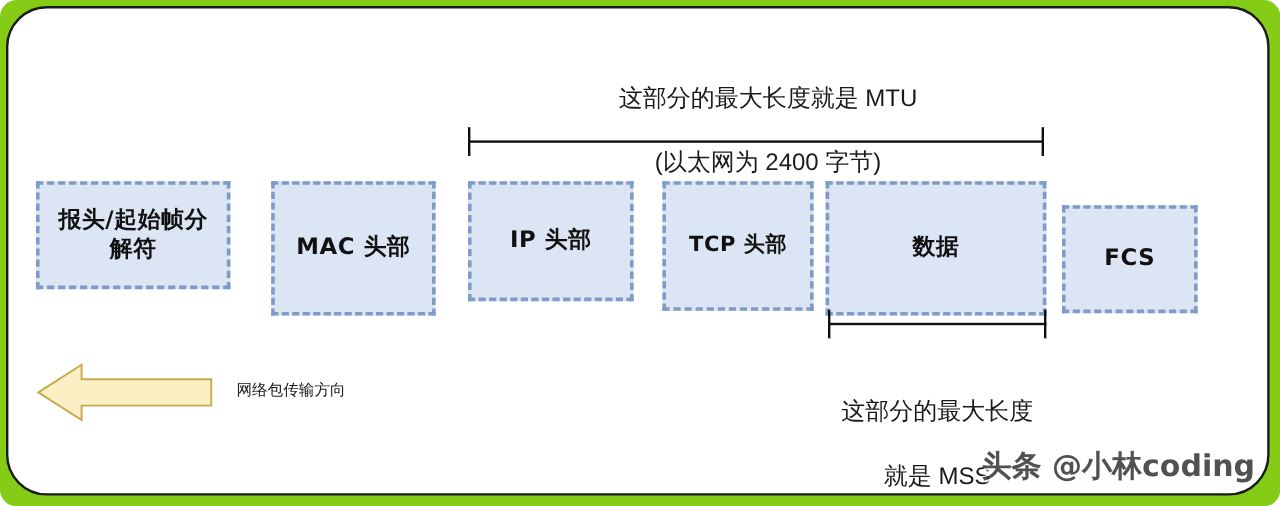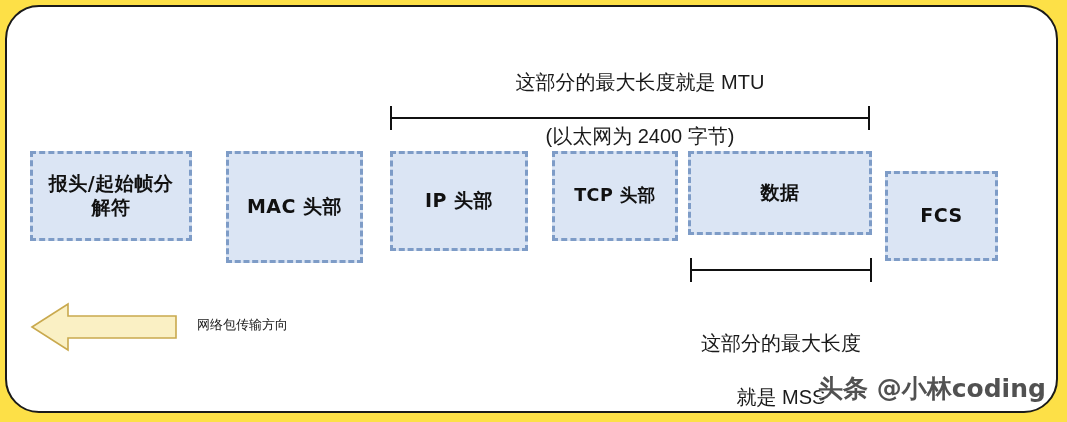--- a/index.html
+++ b/index.html
@@ -7,22 +7,23 @@
     padding: 0;
     background: #ffffff;
   }
   body {
     font-family: "Liberation Sans", "DejaVu Sans", sans-serif;
   }
   #canvas {
     position: relative;
     width: 1067px;
     height: 422px;
-    background: #fde047;
+    background: #84cc16;
     overflow: hidden;
+    border-radius: 14px;
   }
   
   .frame {
     position: absolute;
     left: 5px;
     top: 5px;
     width: 1053px;
     height: 408px;
     border: 2px solid #1a1a1a;
     border-radius: 34px;
@@ -131,25 +132,25 @@
   </div>
 
   <div class="field-box" style="left:226px; top:151px; width:137px; height:112px;">
     <span class="field-label">MAC 头部</span>
   </div>
 
   <div class="field-box" style="left:390px; top:151px; width:138px; height:100px;">
     <span class="field-label">IP 头部</span>
   </div>
 
-  <div class="field-box" style="left:552px; top:151px; width:126px; height:90px;">
+  <div class="field-box" style="left:552px; top:151px; width:126px; height:108px;">
     <span class="field-label small">TCP 头部</span>
   </div>
 
-  <div class="field-box" style="left:688px; top:151px; width:184px; height:84px;">
+  <div class="field-box" style="left:688px; top:151px; width:184px; height:112px;">
     <span class="field-label">数据</span>
   </div>
 
   <div class="field-box" style="left:885px; top:151px; width:113px; height:90px;margin-top:20px;">
     <span class="field-label">FCS</span>
   </div>
 
   <div class="bracket" style="left:690px; top:258px; width:182px; height:24px;">
     <div class="tick left"></div>
     <div class="bar"></div>

